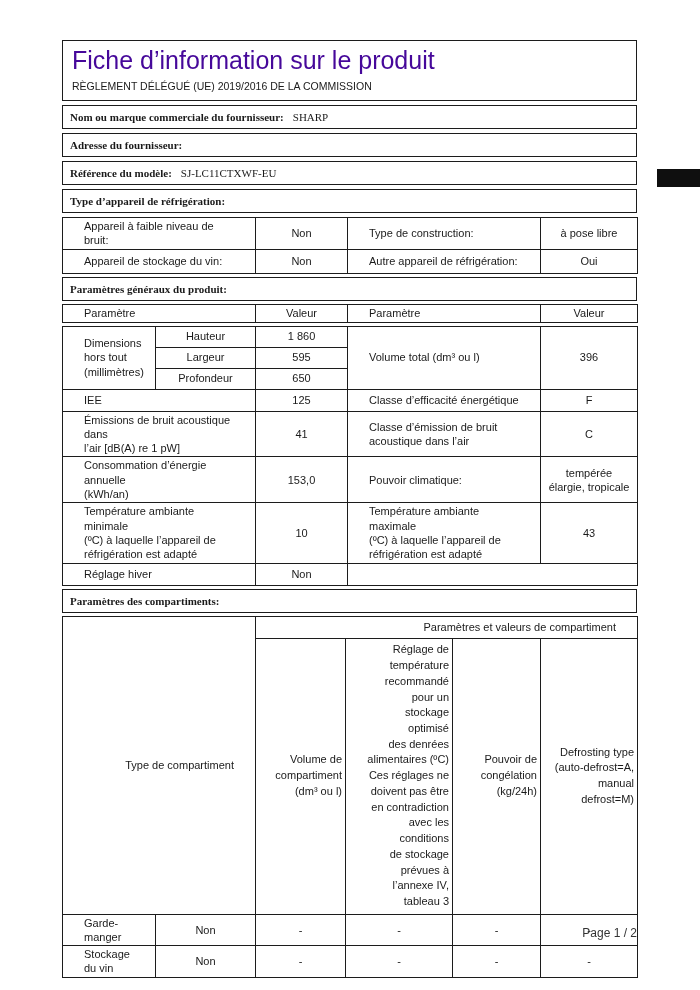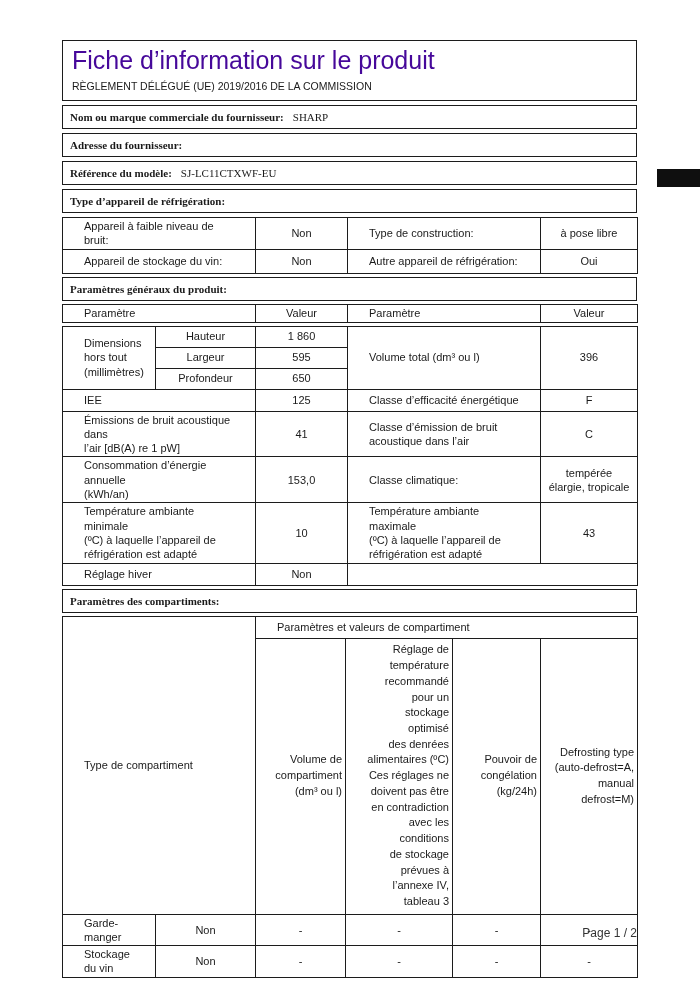--- a/index.html
+++ b/index.html
@@ -18,21 +18,21 @@
   table { border-collapse:collapse; width:575px; table-layout:fixed; }
   td { border:1.5px solid #1c1c1c; font-size:11px; vertical-align:middle;
        padding:1px 21px; line-height:1.3; white-space:pre-line; overflow:hidden; }
   td.val { text-align:center; padding:1px 2px; }
   td.lbl { text-align:left; }
   tr.h18 td { height:18px; padding-top:0; padding-bottom:0; }
   tr.h21 td { height:21px; } tr.h22 td { height:22px; } tr.h24 td { height:24px; }
   tr.h34 td { height:34px; } tr.h50 td { height:50px; }
   .comp-table td.colhead { text-align:right; vertical-align:middle; line-height:1.43; padding:2px 3px; }
   .comp-table td.tallcell { height:276px; }
-  .comp-table tr.grouph td { height:22px; text-align:left; }
+  .comp-table tr.grouph td { height:22px; text-align:right; }
   .comp-table tr.datarow td { height:24px; }
   .footer { position:absolute; left:62px; top:926px; width:575px; text-align:right;
             font-size:12px; color:#333; }
   .artifact { position:absolute; top:169px; right:0; width:43px; height:18px; background:#0f0f0f; }
 </style>
 </head>
 <body>
 
 <div class="page">
 
@@ -134,21 +134,21 @@
 l’air [dB(A) re 1 pW]</td>
       <td class="val">41</td>
       <td class="lbl">Classe d’émission de bruit
 acoustique dans l’air</td>
       <td class="val">C</td>
     </tr>
     <tr class="h34">
       <td class="lbl" colspan="2">Consommation d’énergie annuelle
 (kWh/an)</td>
       <td class="val">153,0</td>
-      <td class="lbl">Classe climatique:</td>
+      <td class="lbl">Pouvoir climatique:</td>
       <td class="val">tempérée
 élargie, tropicale</td>
     </tr>
     <tr class="h50">
       <td class="lbl" colspan="2">Température ambiante minimale
 (ºC) à laquelle l’appareil de
 réfrigération est adapté</td>
       <td class="val">10</td>
       <td class="lbl">Température ambiante maximale
 (ºC) à laquelle l’appareil de

